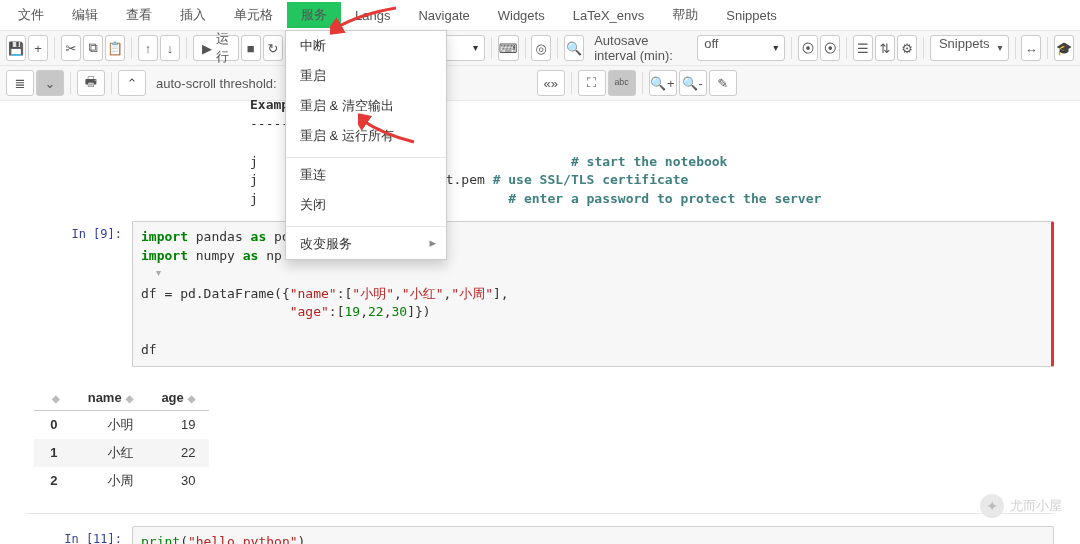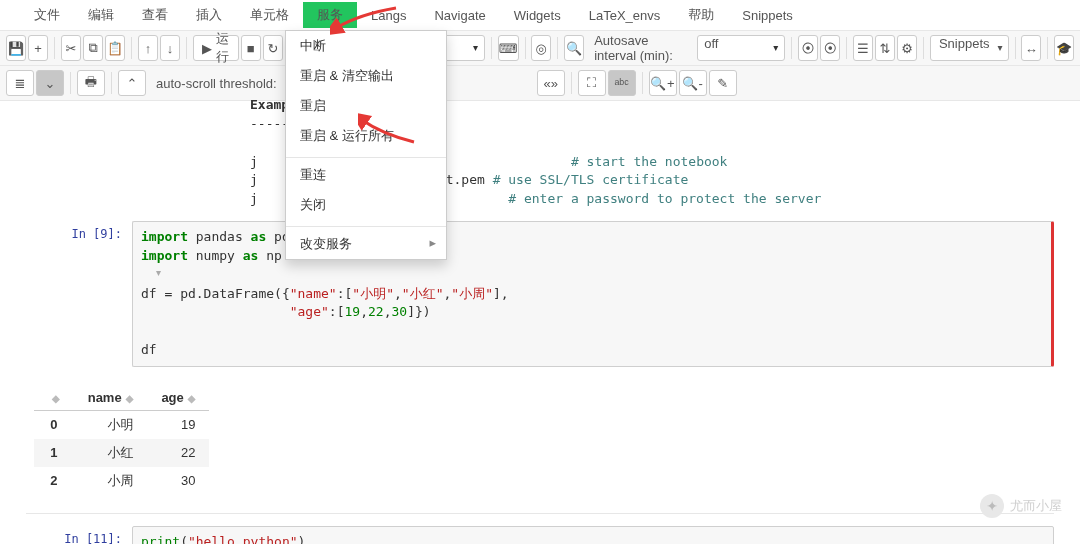--- a/index.html
+++ b/index.html
@@ -1,16 +1,16 @@
 <!DOCTYPE html>
 <html><head>
 <meta charset="utf-8">
 <style>
 html,body{margin:0;padding:0;font-family:"Helvetica Neue",Helvetica,Arial,sans-serif;font-size:13px;color:#333;background:#fff;width:1080px;height:544px;overflow:hidden;}
-.menubar{display:flex;align-items:center;border-bottom:1px solid #e7e7e7;height:30px;padding:0 20px;background:#fff;}
+.menubar{display:flex;align-items:center;border-bottom:1px solid #e7e7e7;height:30px;padding:0 4px;background:#fff;}
 .menubar .m{padding:4px 14px;color:#555;cursor:default;}
 .menubar .m.sel{background:#22c55e;}
 .toolbar{display:flex;align-items:center;border-bottom:1px solid #e7e7e7;height:30px;padding:2px 6px;background:#f7f7f7;flex-wrap:nowrap;gap:2px;}
 .tb-btn{border:1px solid #ccc;background:#fff;border-radius:3px;width:26px;height:24px;display:flex;align-items:center;justify-content:center;color:#555;font-family:inherit;}
 .tb-btn.active{background:#c7c7c7;}
 .tb-sep{width:1px;height:22px;background:#ddd;margin:0 4px;}
 .tb-run{border:1px solid #ccc;background:#fff;border-radius:3px;height:24px;padding:0 8px;display:flex;align-items:center;gap:4px;color:#555;}
 .tb-select{border:1px solid #ccc;border-radius:3px;height:24px;min-width:150px;padding:0 20px 0 6px;background:#fff;color:#555;position:relative;}
 .tb-select .chev{position:absolute;right:6px;top:6px;color:#333;font-size:10px;}
 .tb-label{color:#555;margin:0 6px 0 8px;}
@@ -19,21 +19,21 @@
 .dropdown{position:absolute;left:285px;top:30px;width:160px;background:#fff;border:1px solid #ccc;box-shadow:0 6px 12px rgba(0,0,0,.18);z-index:50;}
 .dropdown .di{padding:6px 14px;color:#333;cursor:default;font-size:13px;}
 .dropdown .di.sep{border-top:1px solid #e5e5e5;margin-top:6px;padding-top:8px;}
 .dropdown .di.sub{position:relative;}
 .dropdown .di.sub:after{content:"▸";position:absolute;right:10px;color:#888;}
 .arrow1{position:absolute;left:330px;top:6px;z-index:60;}
 .arrow2{position:absolute;left:358px;top:106px;z-index:60;}
 .nb{position:absolute;left:0;right:0;top:62px;bottom:0;overflow:hidden;}
 .cell-text{font-family:Menlo,Consolas,monospace;font-size:13px;line-height:1.45;white-space:pre;padding-left:250px;color:#333;margin-top:34px;}
 .cell-text .b{font-weight:bold;}
-.cell-text .c{color:#408080;}
+.cell-text .c{color:#408080;font-weight:bold;}
 .codecell{display:flex;margin:12px 26px 0 26px;position:relative;}
 .prompt{width:96px;text-align:right;font-family:Menlo,Consolas,monospace;font-size:12px;padding:6px 10px 0 0;flex:none;}
 .prompt.in{color:#303F9F;}
 .prompt.out{color:#D84315;}
 .codearea{flex:1;border:1px solid #cfcfcf;border-radius:2px;background:#f7f7f7;padding:6px 8px;font-family:Menlo,Consolas,monospace;font-size:13px;line-height:1.45;white-space:pre;position:relative;}
 .codearea.sel{border-right:3px solid #d33;}
 .kw{color:#008000;font-weight:bold;margin-top:16px;}
 .as{color:#008000;font-weight:bold;}
 .s{color:#BA2121;}
 .n{color:#008000;}
@@ -62,22 +62,22 @@
   <div class="m">Langs</div>
   <div class="m">Navigate</div>
   <div class="m">Widgets</div>
   <div class="m">LaTeX_envs</div>
   <div class="m">帮助</div>
   <div class="m">Snippets</div>
 </div>
 
 <div class="dropdown">
   <div class="di">中断</div>
+  <div class="di">重启</div>
   <div class="di">重启 &amp; 清空输出</div>
-  <div class="di">重启</div>
   <div class="di">重启 &amp; 运行所有</div>
   <div class="di sep">重连</div>
   <div class="di">关闭</div>
   <div class="di sep sub">改变服务</div>
 </div>
 
 <svg class="arrow1" width="70" height="30">
     <defs>
       <marker id="ah1" markerWidth="8" markerHeight="8" refX="2" refY="3" orient="auto">
         <path d="M0,0 L0,6 L7,3 z" fill="#e53935"></path>

